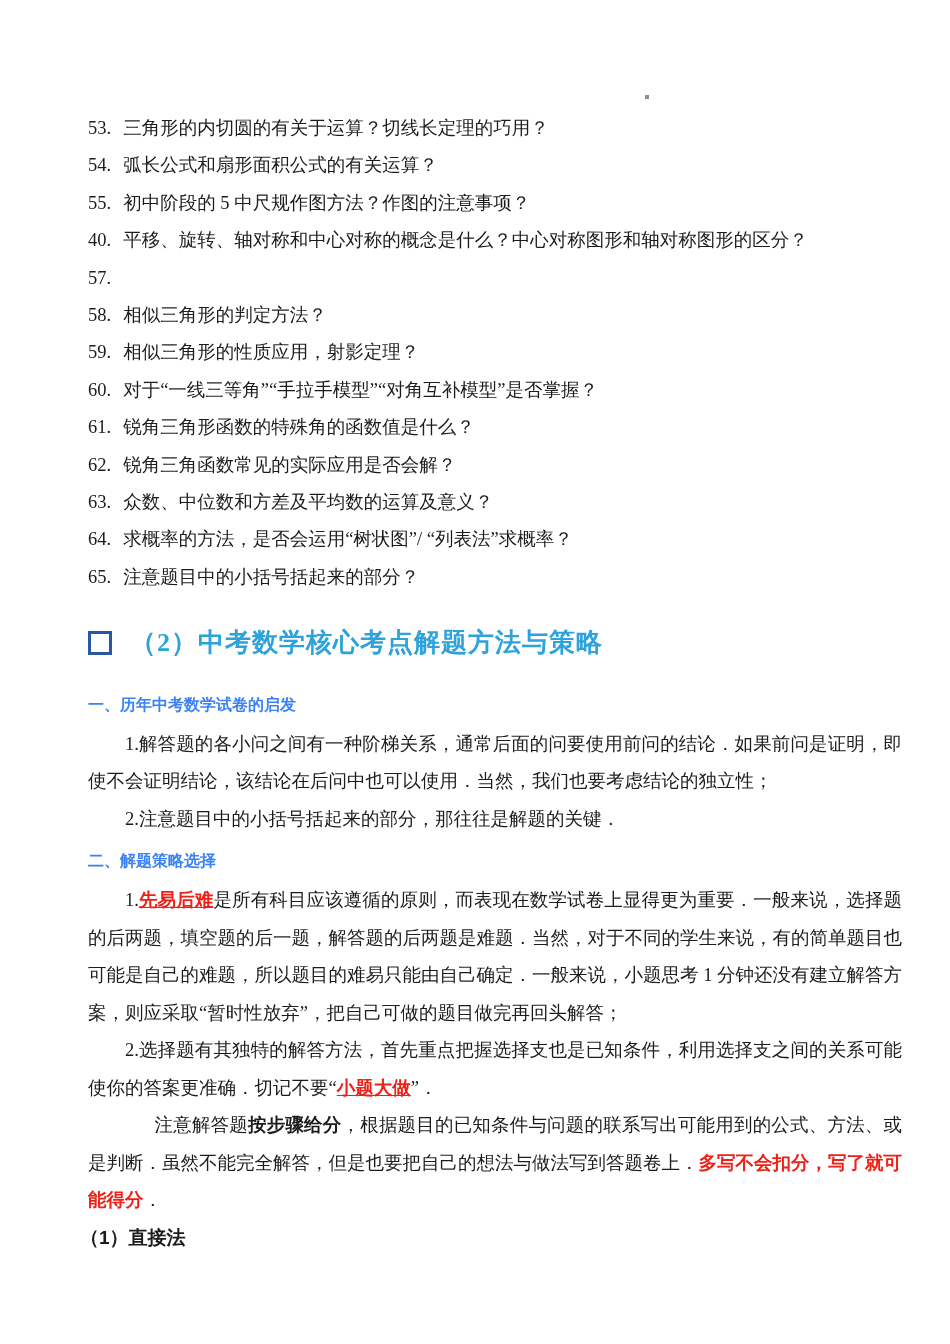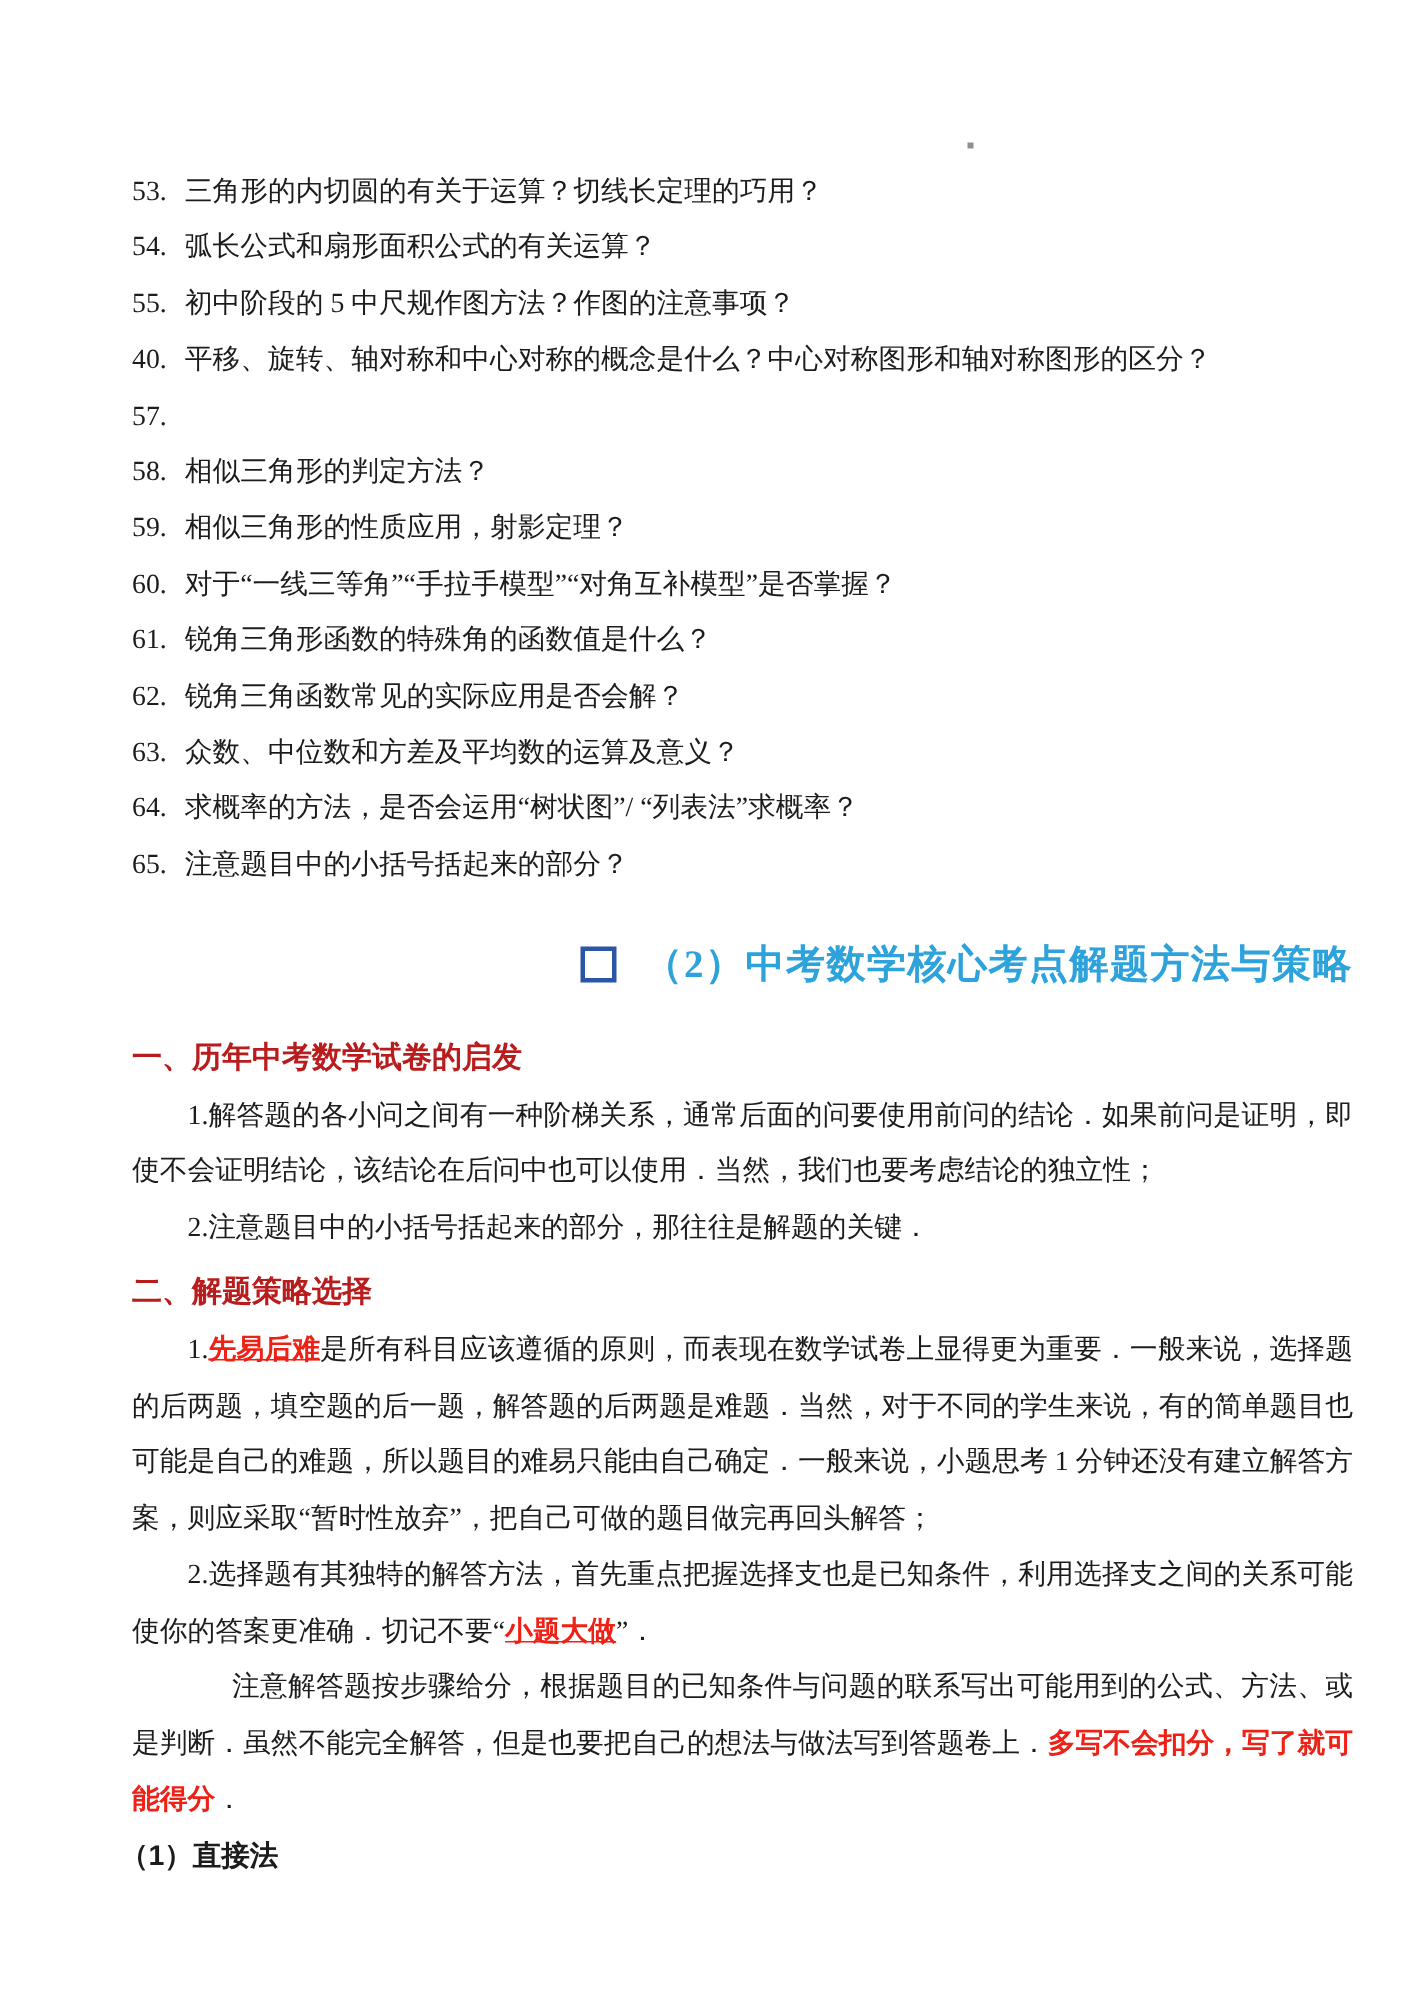--- a/index.html
+++ b/index.html
@@ -34,21 +34,21 @@
     line-height: 24px;
     white-space: nowrap;
   }
   .q-num {
     flex: 0 0 auto;
     margin-right: 12px;
   }
   
   .title-row {
     display: flex;
-    justify-content: flex-end;
+    justify-content: flex-start;
     align-items: center;
     gap: 18px;
     margin-top: 37px;
     height: 34px;
   }
   .title-checkbox {
     width: 24px;
     height: 24px;
     border: 3px solid #2a56a8;
     background: #ffffff;
@@ -57,43 +57,43 @@
     font-size: 26px;
     font-weight: bold;
     color: #2ea2db;
     letter-spacing: 1px;
     line-height: 34px;
   }
   
   .sec-h {
     font-family: "Liberation Sans", "DejaVu Sans", sans-serif;
     font-weight: bold;
-    font-size: 20px;
+    font-size: 16px;
     line-height: 28px;
-    color: #b91c1c;
+    color: #3b82f6;
   }
   .sec-h-one { margin-top: 31px; }
   .sec-h-two { margin-top: 9px; }
   
   .para {
     font-size: 18.5px;
     line-height: 37.5px;
     text-align: justify;
     text-indent: 2em;
     margin: 0;
   }
   .para-first { margin-top: 7px; }
   .para-deep-indent { text-indent: 3.6em; }
   .hl-red-underline {
     color: #ee2117;
     font-weight: bold;
     text-decoration: underline;
     text-decoration-color: #ee2117;
   }
-  .run-bold { font-weight: normal; }
+  .run-bold { font-weight: bold; }
   .run-red-bold { color: #ee2117; font-weight: bold; }
   .sub-h {
     font-family: "Liberation Sans", "DejaVu Sans", sans-serif;
     font-weight: bold;
     font-size: 19px;
     line-height: 28px;
     margin-top: 4px;
     margin-left: -8px;
   }
 </style>

